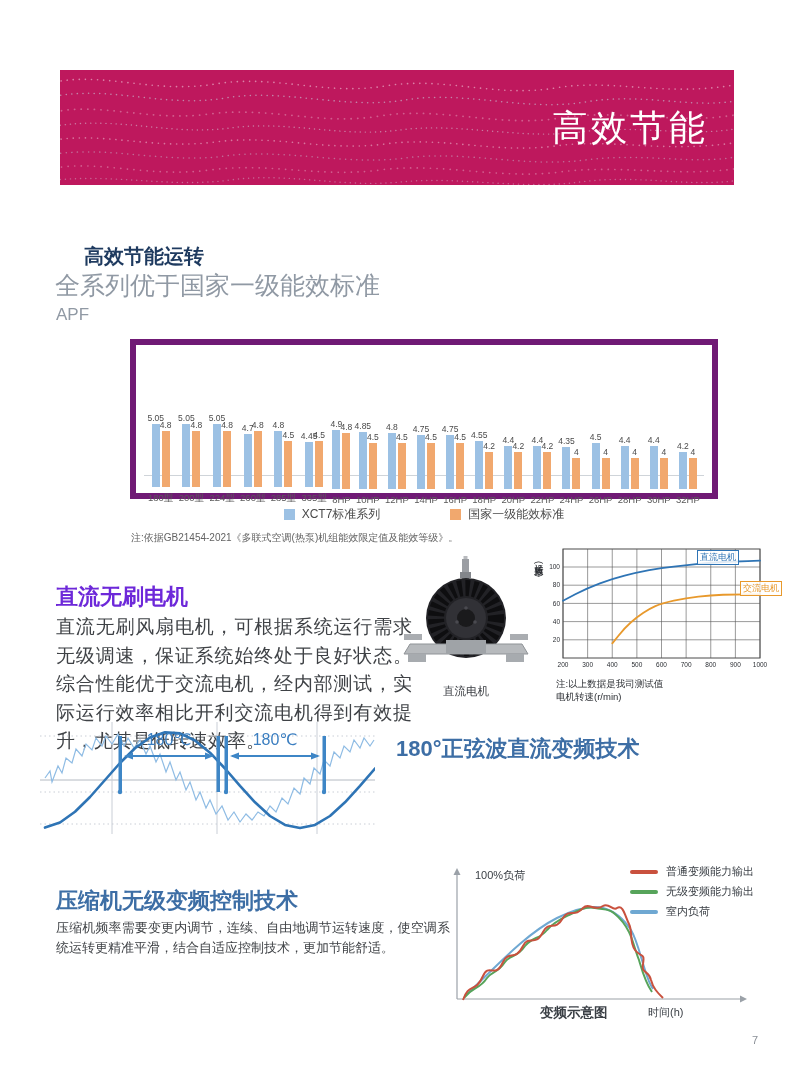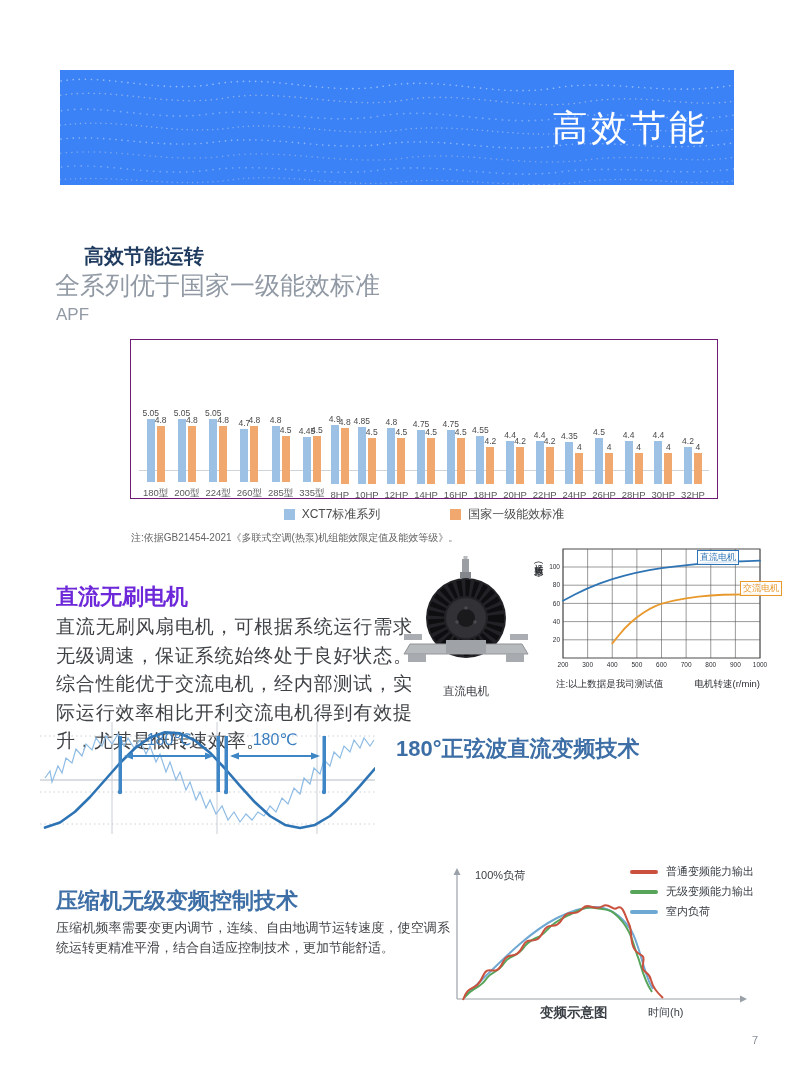--- a/index.html
+++ b/index.html
@@ -1,32 +1,32 @@
 <!DOCTYPE html>
 <html><head>
 <meta charset="utf-8">
 <style>
   html,body{margin:0;padding:0;background:#fff;}
   .page{position:relative;width:794px;height:1077px;background:#ffffff;overflow:hidden;
         font-family:"Liberation Sans","DejaVu Sans",sans-serif;color:#3f4246;}
 
   
-  .banner{position:absolute;left:60px;top:70px;width:674px;height:115px;background:#3b82f6;}
+  .banner{position:absolute;left:60px;top:70px;width:674px;height:115px;background:#be185d;}
   .banner svg{position:absolute;left:0;top:0;}
   .banner-title{position:absolute;right:26px;top:50%;transform:translateY(-50%);
         color:#ffffff;font-size:36px;letter-spacing:3px;font-weight:400;}
 
   
   .sec1-heading{position:absolute;left:56px;top:243px;font-size:20px;font-weight:bold;color:#1e3a5f;margin-left:28px;}
   .sec1-sub{position:absolute;left:55px;top:269px;font-size:25px;color:#9099a4;}
   .sec1-apf{position:absolute;left:56px;top:305px;font-size:17px;color:#9099a4;}
 
   
   .apf-chart{position:absolute;left:130px;top:339px;width:588px;height:160px;
-        border:1px solid #701a75;box-sizing:border-box;background:#fff;}
+        border:6px solid #701a75;box-sizing:border-box;background:#fff;}
   .apf-base{position:absolute;left:8px;right:8px;top:130px;border-top:1px solid #cfd4d9;}
   .apf-groups{position:absolute;left:0;top:0;right:0;height:160px;display:flex;
         justify-content:space-between;align-items:flex-end;padding:0 12px;}
   .apf-group{display:flex;flex-direction:column;align-items:center;}
   .apf-pair{display:flex;align-items:flex-end;gap:2px;height:131px;}
   .bwrap{display:flex;flex-direction:column;align-items:center;justify-content:flex-end;width:8px;}
   .bval{font-size:8.5px;color:#4a4a4a;white-space:nowrap;margin-bottom:1px;}
   .bbar{width:8px;}
   .bcat{font-size:9.5px;color:#595959;white-space:nowrap;margin-top:5px;}
   .apf-legend{position:absolute;left:130px;top:506px;width:588px;display:flex;
@@ -44,21 +44,21 @@
         font-size:11.5px;color:#3a3d42;}
 
   .motor-chart{position:absolute;left:532px;top:545px;width:230px;height:150px;}
   .motor-ylab{position:absolute;left:0;top:12px;writing-mode:vertical-rl;text-orientation:mixed;
         font-size:9px;color:#2b2e33;letter-spacing:1px;}
   .motor-chart svg{position:absolute;left:10px;top:0;}
   .mlabel{position:absolute;font-size:9px;padding:0 2px;border:1px solid;background:#ffffffd9;white-space:nowrap;}
   .mlabel.dc{left:165px;top:5px;color:#2e74b5;border-color:#2e74b5;}
   .mlabel.ac{left:163px;top:36px;color:#e8992c;border-color:#e8992c;margin-left:45px;}
   .motor-note{position:absolute;left:24px;top:133px;width:204px;display:flex;
-        justify-content:space-between;font-size:9.5px;color:#2b2e33;white-space:nowrap;}
+        justify-content:space-between;font-size:9.5px;color:#2b2e33;white-space:nowrap;flex-direction:column;}
 
   
   .sine-diagram{position:absolute;left:40px;top:716px;width:335px;height:124px;}
   .deg-label{position:absolute;transform:translateX(-50%);font-size:16px;color:#3b7ec0;white-space:nowrap;}
   .deg1{left:169px;top:730px;}
   .deg2{left:275px;top:730px;}
 
   
   .sec3-heading{position:absolute;left:396px;top:734px;font-size:22px;font-weight:bold;color:#3d6ea5;}
   .sec3-body{position:absolute;left:396px;top:766px;width:368px;font-size:13px;line-height:1.5;

